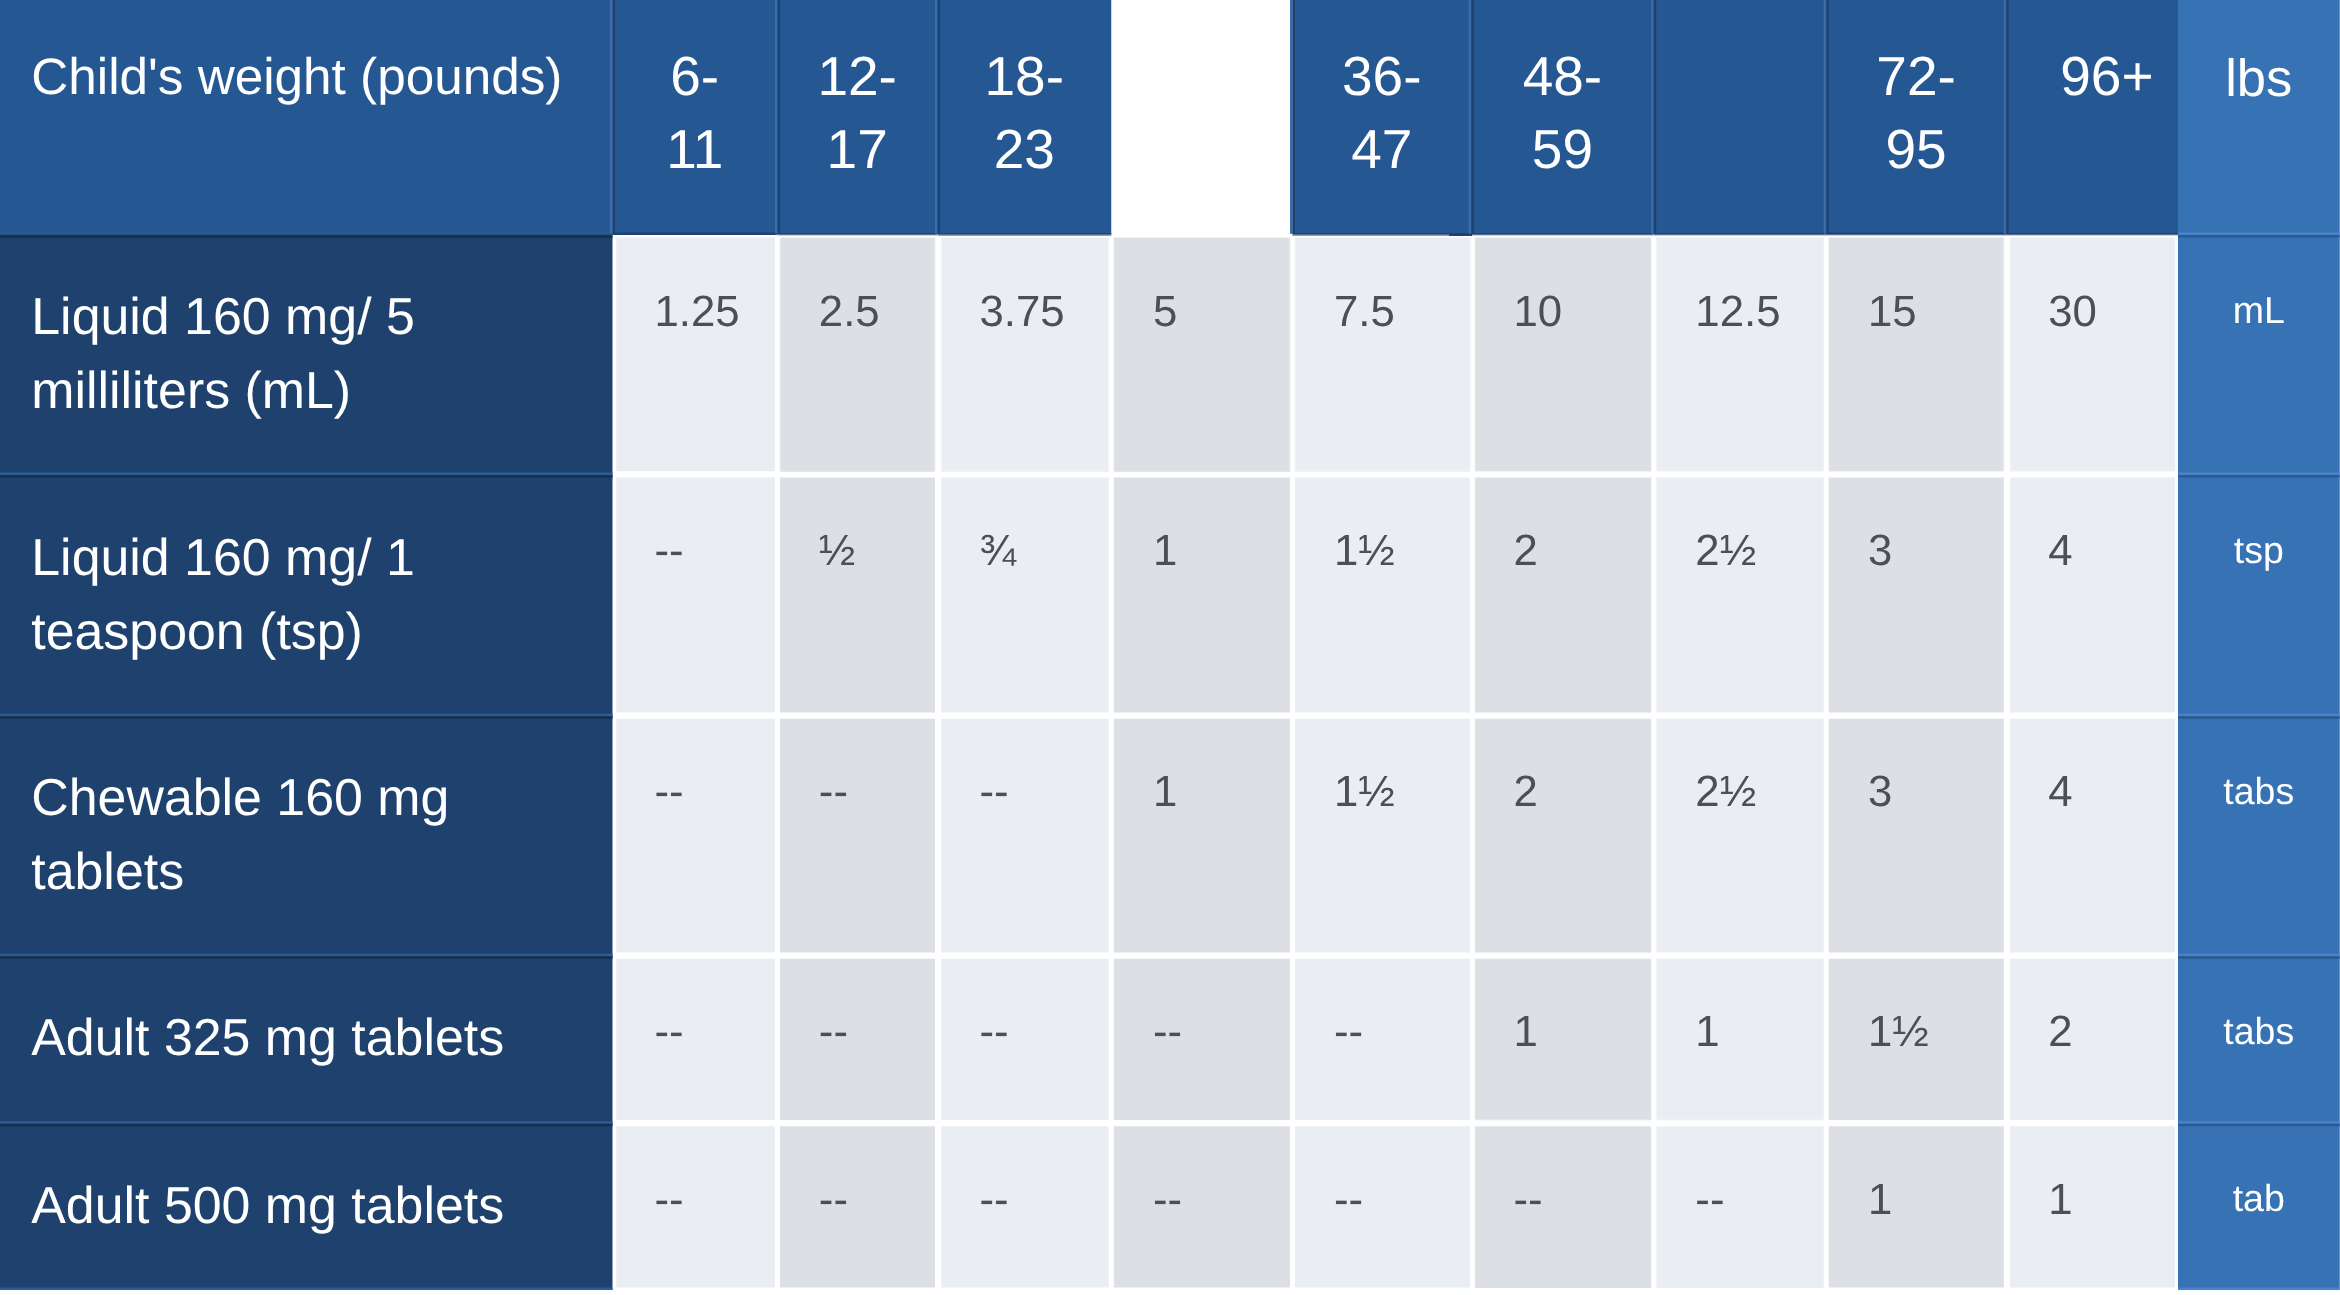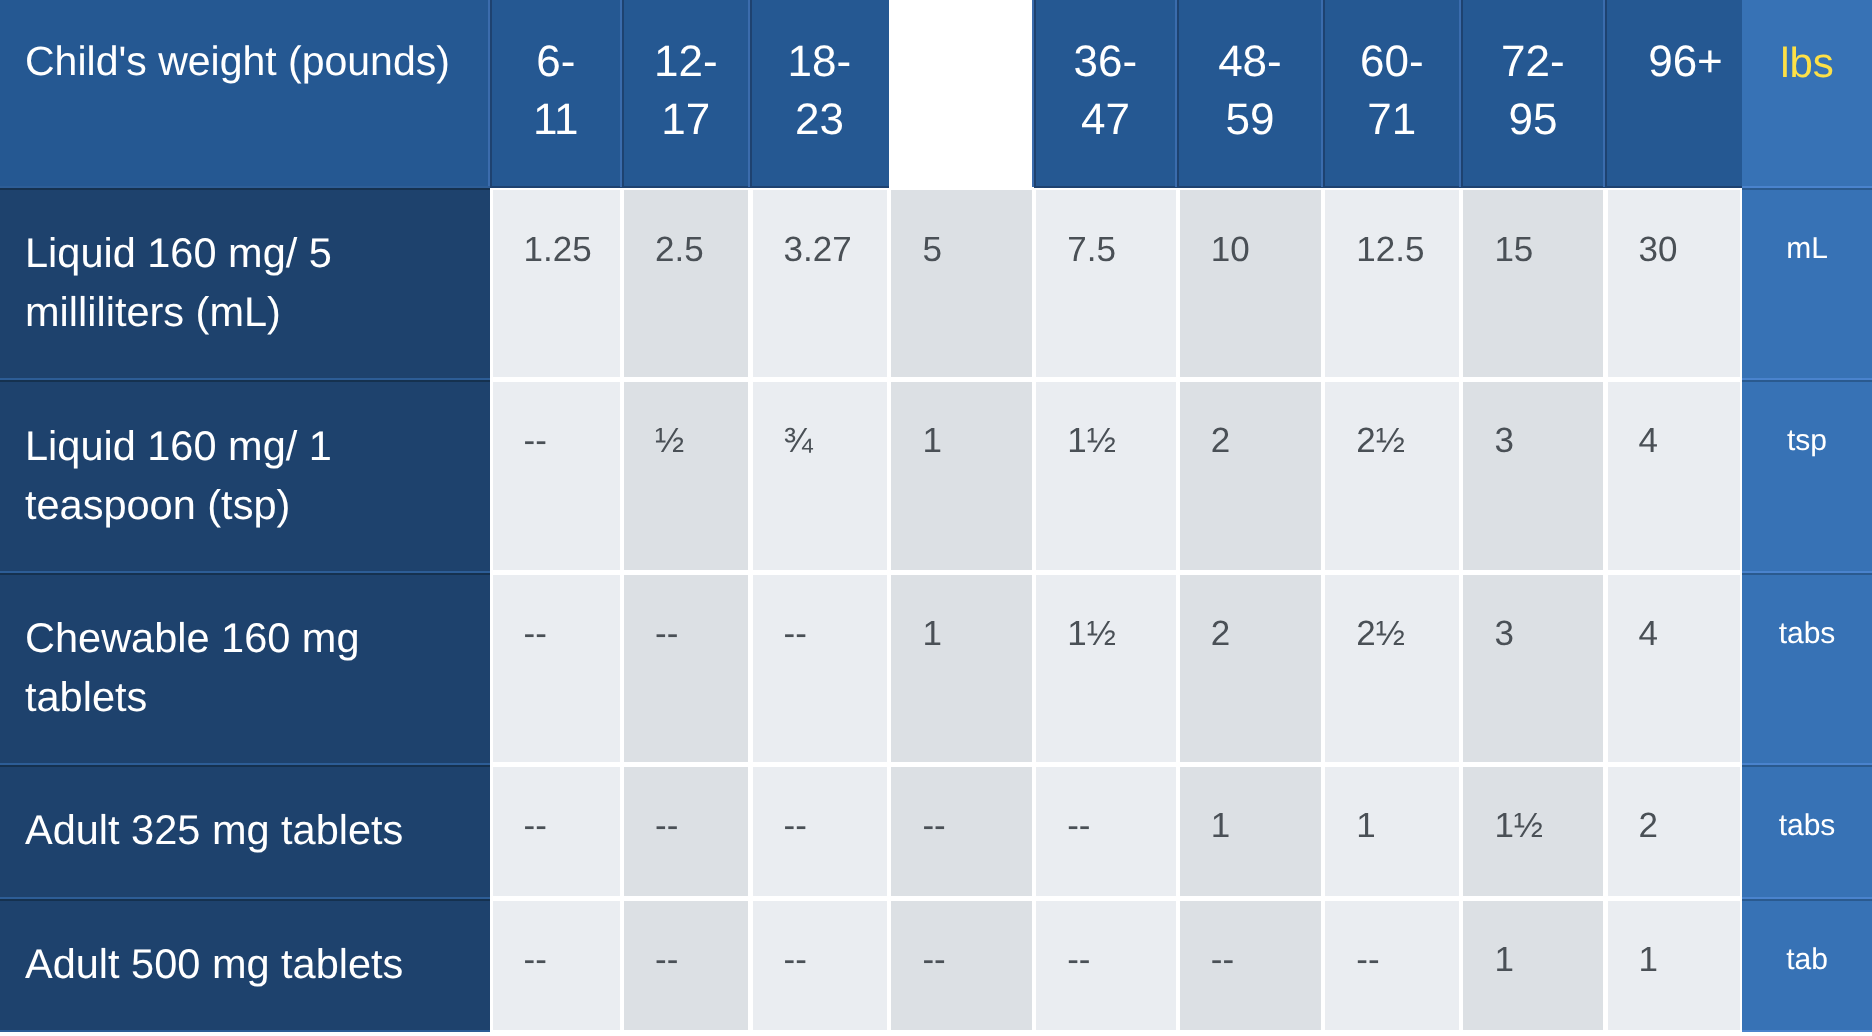--- a/index.html
+++ b/index.html
@@ -104,21 +104,21 @@
 
   
   .hdr-label-text {
     color: #ffffff; font-size: 41px; line-height: 57px; left: 25px; top: 33px;
   }
   .hdr-col-text {
     color: #ffffff; font-size: 44px; line-height: 58px; left: 0; top: 33px;
     width: 100%; text-align: center;
   }
   .unit-hdr-text {
-    color: #fde047; font-size: 42px; line-height: 58px; left: 0; top: 34px;
+    color: #ffffff; font-size: 42px; line-height: 58px; left: 0; top: 34px;
     width: 100%; text-align: center;
   }
   .row-label-text {
     color: #ffffff; font-size: 41.5px; line-height: 59px; left: 25px;
   }
   .rl-0 { top: 36px; }
   .rl-1 { top: 37px; }
   .rl-2 { top: 36px; }
   .rl-3 { top: 36px; }
   .rl-4 { top: 36px; }
@@ -167,21 +167,20 @@
   <div class="cellbox hdr-cell col-5 row-hdr">
     <div class="cellbox vdiv-light"></div>
     <div class="cellbox vdiv-dark"></div>
     <div class="cellbox hdr-rule"></div>
     <div class="txt hdr-col-text">48-<br>59</div>
   </div>
   <div class="cellbox hdr-cell col-6 row-hdr">
     <div class="cellbox vdiv-light"></div>
     <div class="cellbox vdiv-dark"></div>
     <div class="cellbox hdr-rule"></div>
-    <div class="txt hdr-col-text">60-<br>71</div>
   </div>
   <div class="cellbox hdr-cell col-7 row-hdr">
     <div class="cellbox vdiv-light"></div>
     <div class="cellbox vdiv-dark"></div>
     <div class="cellbox hdr-rule"></div>
     <div class="txt hdr-col-text">72-<br>95</div>
   </div>
   <div class="cellbox hdr-cell col-8 row-hdr">
     <div class="cellbox vdiv-light"></div>
     <div class="cellbox vdiv-dark"></div>
@@ -199,21 +198,21 @@
         <div class="cellbox rdiv-dark"></div>
         <div class="txt row-label-text rl-0">Liquid 160 mg/ 5<br>milliliters (mL)</div>
       </div>
       <div class="cellbox data-cell dcol-0 drow-0">
         <div class="txt cell-text">1.25</div>
       </div>
       <div class="cellbox data-cell alt dcol-1 drow-0">
         <div class="txt cell-text">2.5</div>
       </div>
       <div class="cellbox data-cell dcol-2 drow-0">
-        <div class="txt cell-text">3.27</div>
+        <div class="txt cell-text">3.75</div>
       </div>
       <div class="cellbox data-cell alt dcol-3 drow-0">
         <div class="txt cell-text">5</div>
       </div>
       <div class="cellbox data-cell dcol-4 drow-0">
         <div class="txt cell-text">7.5</div>
       </div>
       <div class="cellbox data-cell alt dcol-5 drow-0">
         <div class="txt cell-text">10</div>
       </div>

